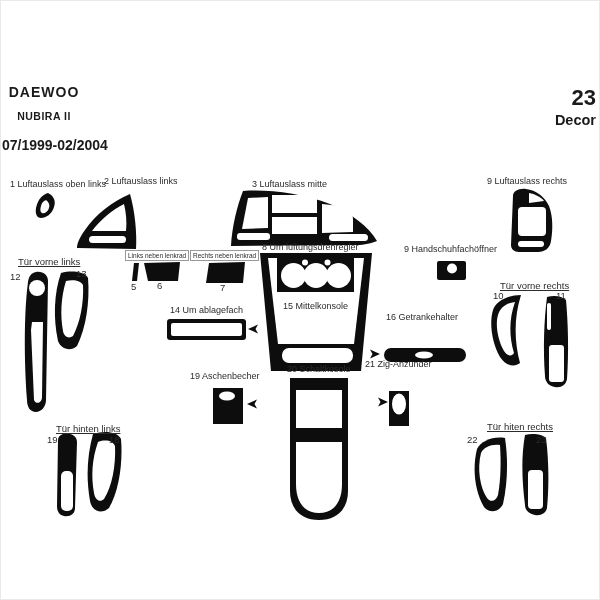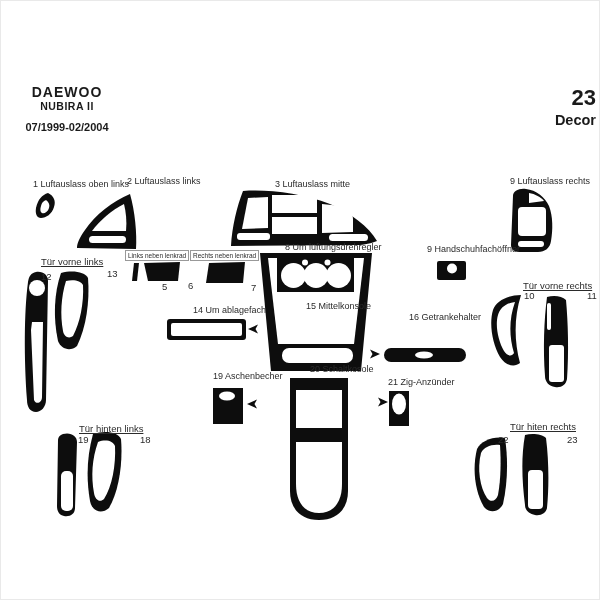--- a/index.html
+++ b/index.html
@@ -1,31 +1,31 @@
 <!DOCTYPE html>
 <html><head>
 <meta charset="utf-8">
 <style>
   html,body{margin:0;padding:0;background:#fff;}
   .canvas{
     position:relative;width:600px;height:600px;background:#fff;overflow:hidden;
     font-family:"Liberation Sans",sans-serif;color:#1a1a1a;
     box-shadow:inset 0 0 0 1px #e9e9e9;
   }
-  .abs{position:absolute;white-space:nowrap;padding-left:23px;}
+  .abs{position:absolute;white-space:nowrap;}
   .brand{left:2px;top:85px;width:84px;text-align:center;line-height:1;}
   .brand .b1{font-size:14px;font-weight:bold;letter-spacing:1px;}
-  .brand .b2{font-size:10.5px;font-weight:bold;letter-spacing:.5px;margin-top:2px;}
-  .brand .b3{font-size:11px;font-weight:bold;margin-top:10px;}
+  .brand .b2{font-size:10.5px;font-weight:bold;letter-spacing:.5px;margin-top:12px;}
+  .brand .b3{font-size:14px;font-weight:bold;margin-top:16px;}
   .count{right:4px;top:87px;text-align:right;line-height:1;}
   .count .c1{font-size:22px;font-weight:bold;}
   .count .c2{font-size:14.5px;font-weight:bold;margin-top:4px;}
   .lbl{font-size:9px;color:#2b2b2b;}
   .grp{font-size:9.5px;color:#2b2b2b;text-decoration:underline;}
-  .num{font-size:9.5px;color:#2b2b2b;margin-left:8px;}
+  .num{font-size:9.5px;color:#2b2b2b;}
   .boxlbl{font-size:6.5px;color:#2b2b2b;border:1px solid #999;padding:1px 2px;background:#fff;}
   svg{position:absolute;left:0;top:0;}
   .ink{fill:#0d0d0d;}
   .cut{fill:#ffffff;}
 </style>
 </head>
 <body>
 
 <div class="canvas">
 
@@ -172,21 +172,21 @@
   <div class="abs boxlbl" style="left:190px;top:250px">Rechts neben lenkrad</div>
   <div class="abs lbl" style="left:262px;top:242px">8 Um lüftungsdrehregler</div>
   <div class="abs lbl" style="left:404px;top:244px">9 Handschuhfachöffner</div>
   <div class="abs grp" style="left:18px;top:256px">Tür vorne links</div>
   <div class="abs grp" style="left:500px;top:280px">Tür vorne rechts</div>
   <div class="abs lbl" style="left:170px;top:305px">14 Um ablagefach</div>
   <div class="abs lbl" style="left:283px;top:301px">15 Mittelkonsole</div>
   <div class="abs lbl" style="left:386px;top:312px">16 Getrankehalter</div>
   <div class="abs lbl" style="left:190px;top:371px">19 Aschenbecher</div>
   <div class="abs lbl" style="left:287px;top:364px">20 Schaltkosole</div>
-  <div class="abs lbl" style="left:365px;top:377px">21 Zig-Anzünder</div>
+  <div class="abs lbl" style="left:365px;top:359px">21 Zig-Anzünder</div>
   <div class="abs grp" style="left:56px;top:423px">Tür hinten links</div>
   <div class="abs grp" style="left:487px;top:421px">Tür hiten rechts</div>
 
   <div class="abs num" style="left:131px;top:281px">5</div>
   <div class="abs num" style="left:157px;top:280px">6</div>
   <div class="abs num" style="left:220px;top:282px">7</div>
   <div class="abs num" style="left:493px;top:290px">10</div>
   <div class="abs num" style="left:556px;top:290px">11</div>
   <div class="abs num" style="left:10px;top:271px">12</div>
   <div class="abs num" style="left:76px;top:268px">13</div>

